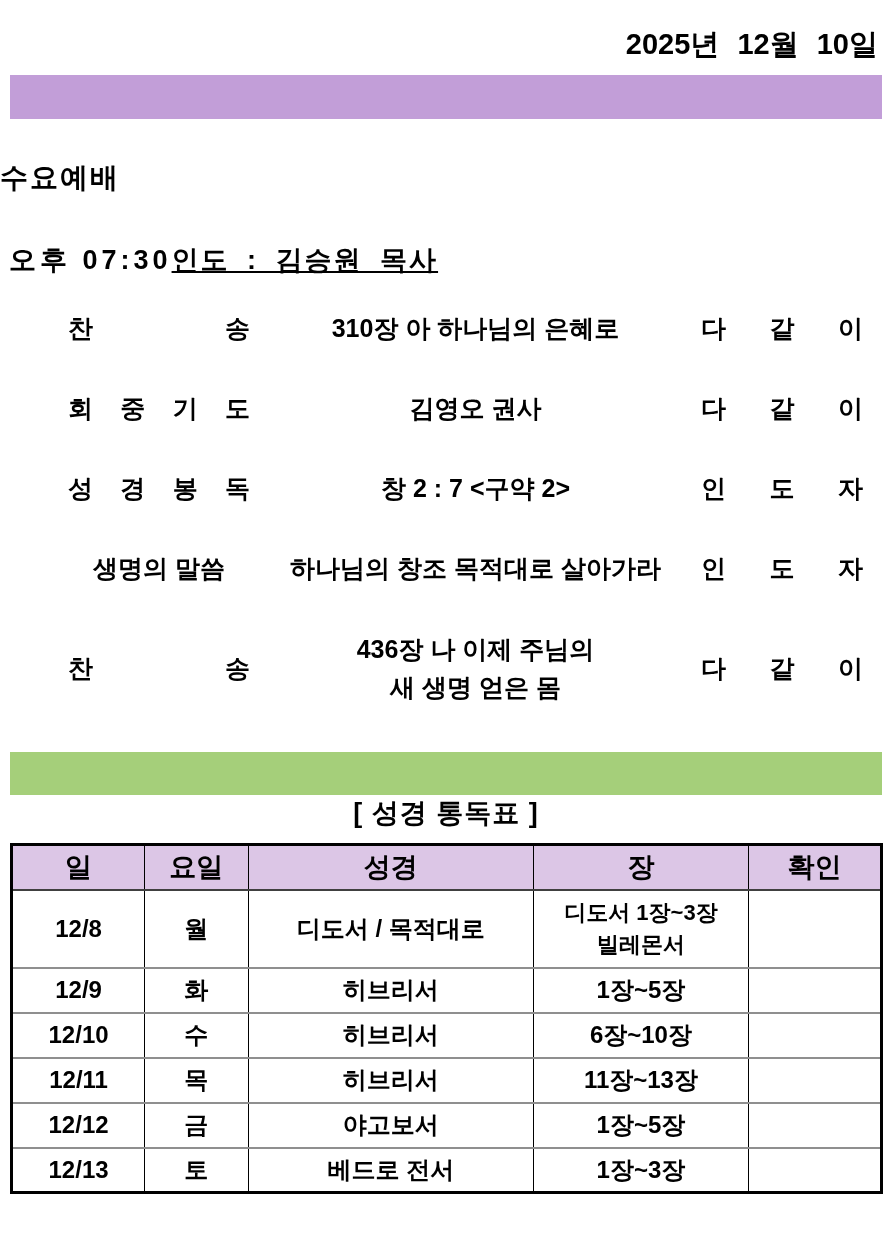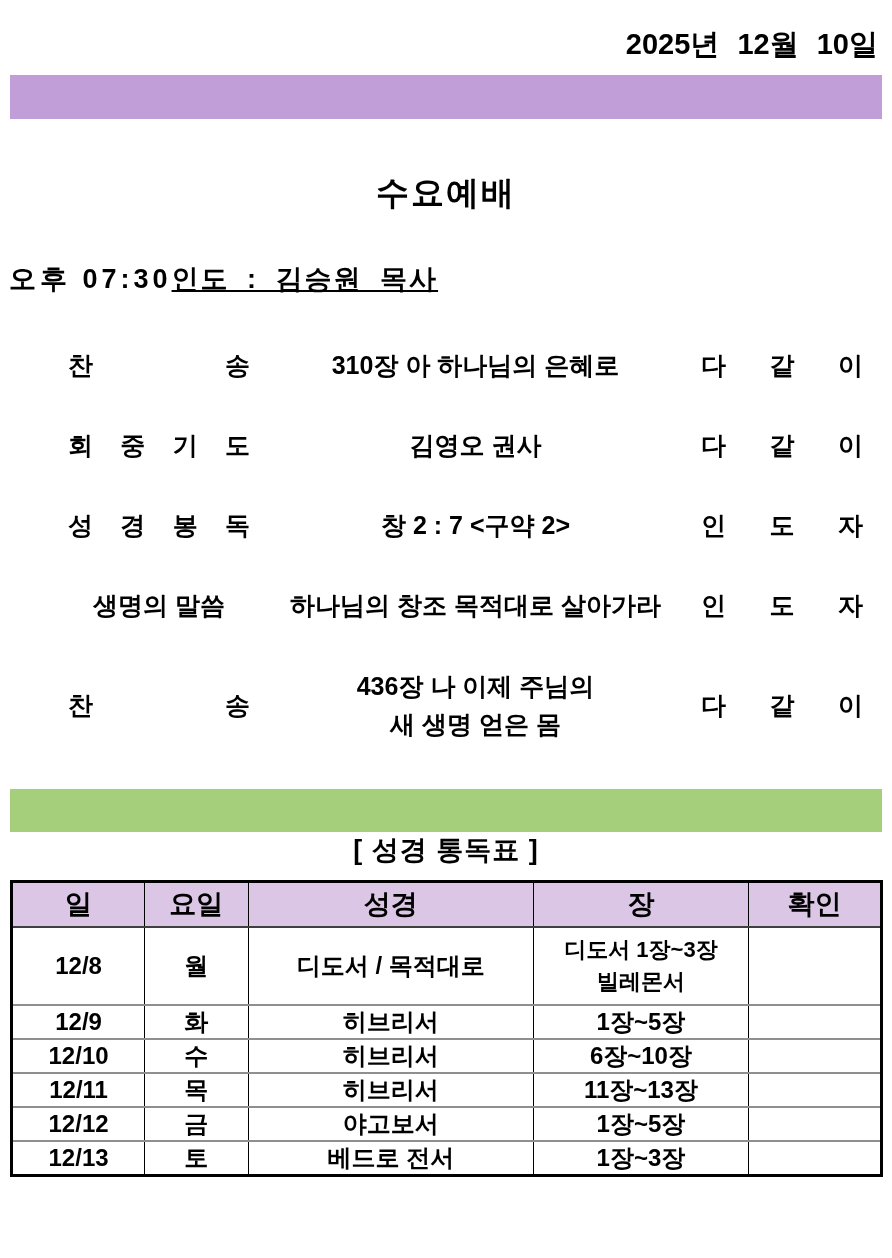--- a/index.html
+++ b/index.html
@@ -11,30 +11,30 @@
     overflow: hidden;
   }
   .date-line {
     padding-top: 25px; padding-right: 14px;
     text-align: right; font-size: 29px; word-spacing: 10px;
   }
   .banner { margin: 10px 10px 0 10px; height: 44px; }
   .banner.purple { background: #c29ed8; }
   .banner.green  { background: #a5cf7a; margin-top: 30px; height: 43px; }
   .title {
-    margin-top: 52px; text-align: center;
-    font-size: 33px; letter-spacing: 2px;
+    margin-top: 40px; 
+    font-size: 28px; letter-spacing: 2px;
   }
   .meta-line {
     margin-top: 45px; display: flex; 
     padding: 0 14px 0 9px; font-size: 27px;
   }
   .meta-time { letter-spacing: 4px; }
   .meta-leader { letter-spacing: 2px; word-spacing: 8px; text-decoration: underline; }
-  .service { margin-top: 52px; }
+  .service { margin-top: 34px; }
   .service-row {
     display: flex; align-items: center;
     height: 32px; margin-bottom: 48px;
     padding-left: 68px; padding-right: 29px;
     font-size: 25px;
   }
   .service-row.tall { height: 72px; }
   .svc-label {
     width: 182px; flex: 0 0 182px;
     text-align: justify; text-align-last: justify;
@@ -59,21 +59,21 @@
   table.reading th, table.reading td {
     border-left: 1.5px solid #000; border-right: 1.5px solid #000;
     border-top: 2px solid #8f8f8f; border-bottom: 2px solid #8f8f8f;
     text-align: center; vertical-align: middle;
     padding: 0;
   }
   table.reading th {
     background: #dcc6e6; font-size: 27px; height: 45px;
     border-bottom: 2.5px solid #404040;
   }
-  table.reading td { font-size: 24px; height: 34px; background: #fff; }
+  table.reading td { font-size: 24px; height: 45px; background: #fff; }
   table.reading tr.first td { height: 78px; }
   td .small { font-size: 22px; line-height: 32px; }
   .col-date  { width: 15.3%; }
   .col-day   { width: 11.9%; }
   .col-book  { width: 32.8%; }
   .col-chap  { width: 24.7%; }
   .col-check { width: 15.3%; }
 </style>
 </head>
 <body>

